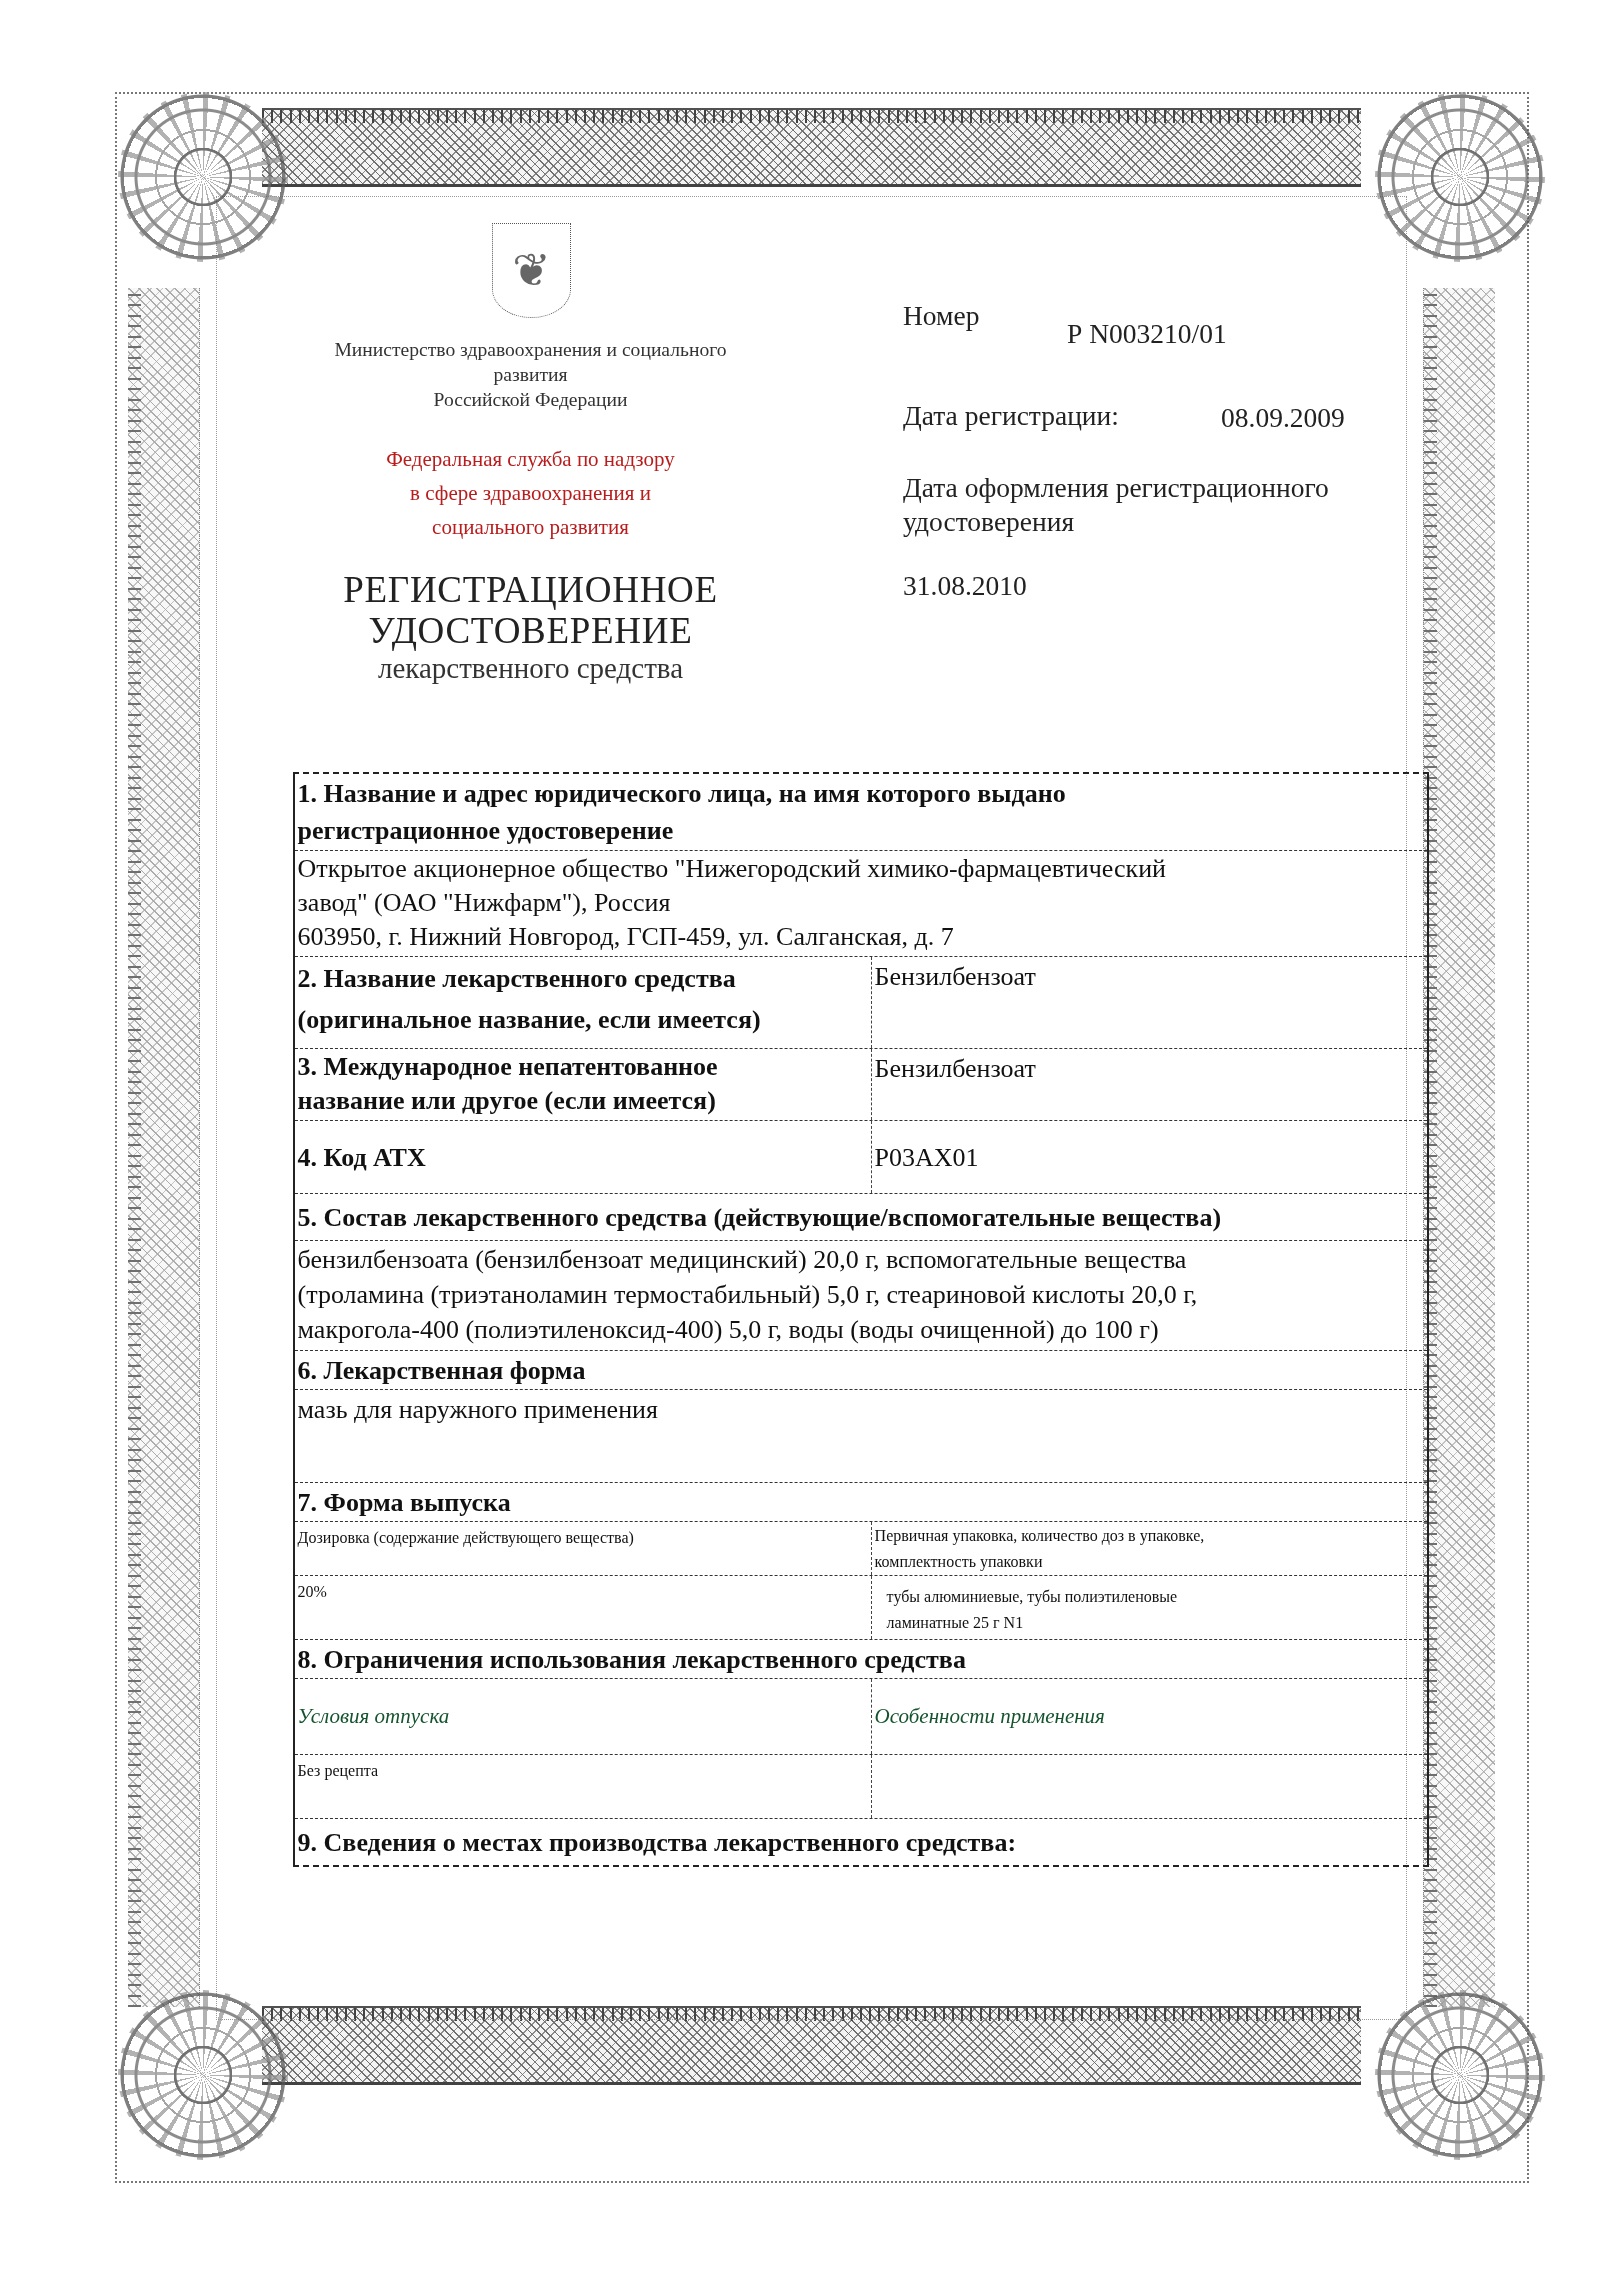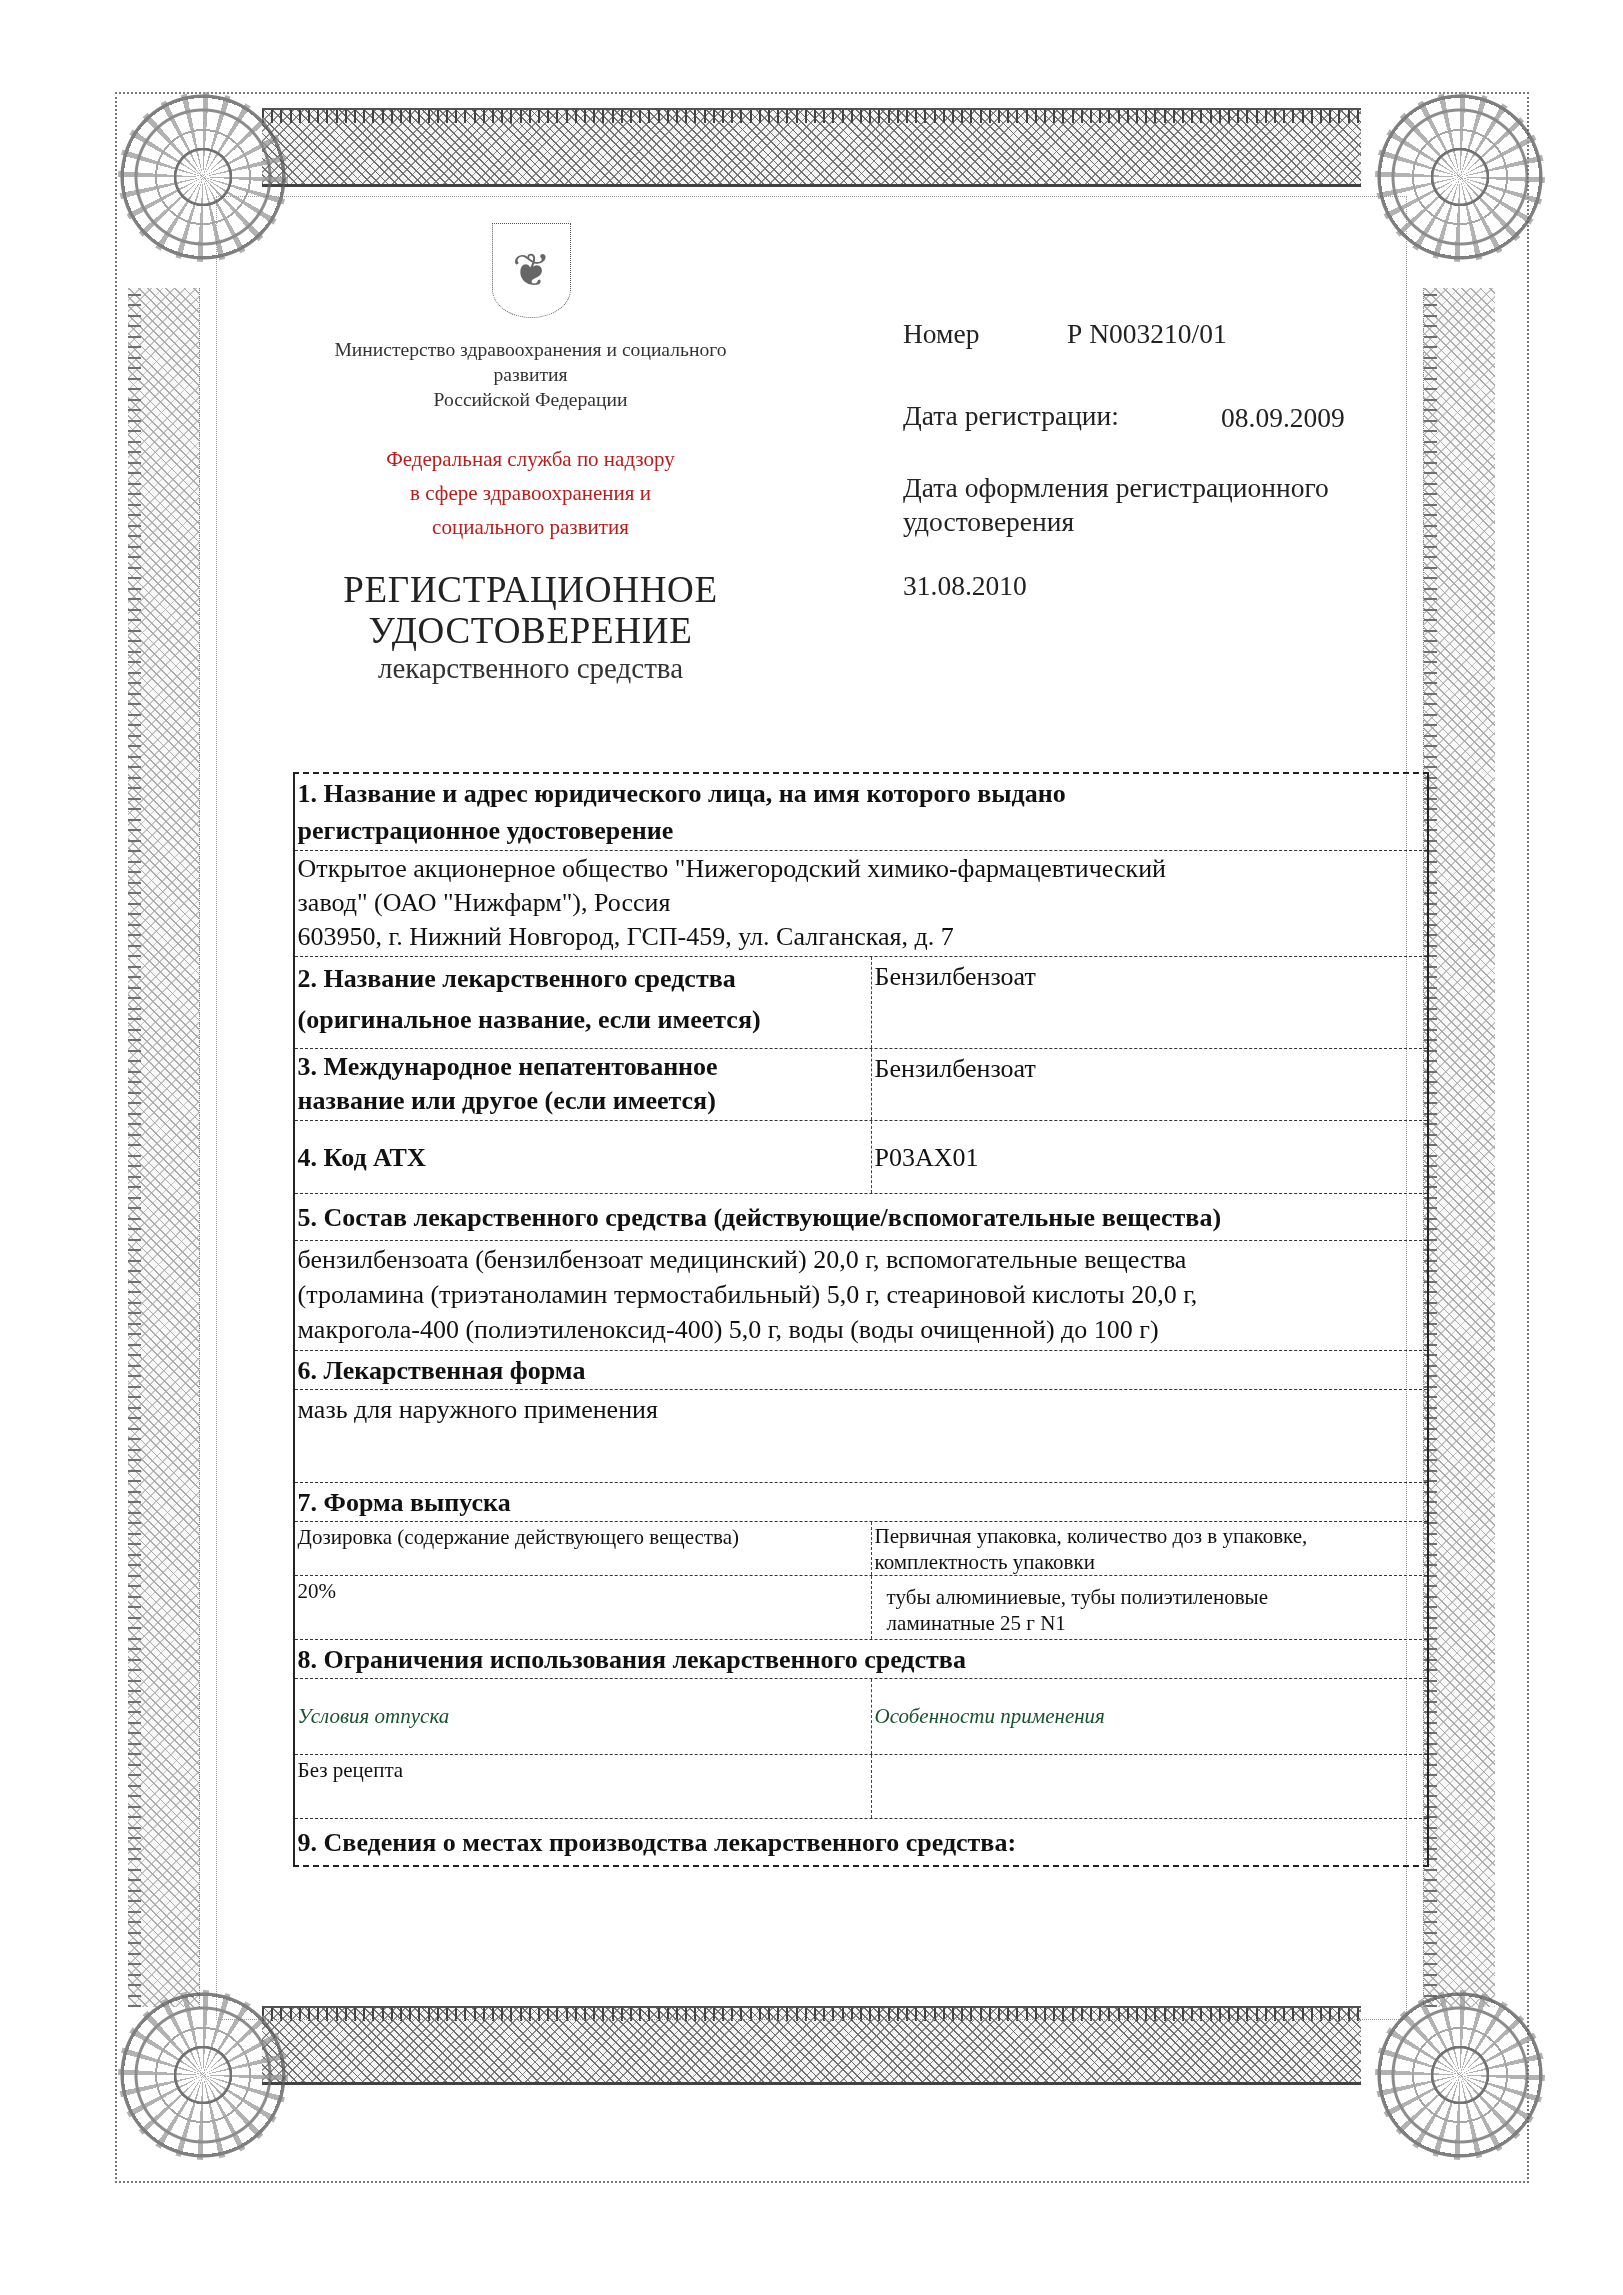--- a/index.html
+++ b/index.html
@@ -50,38 +50,38 @@
   .ministry { position:absolute; left:262px; width:537px; top:337px; text-align:center;
     font-size:19.6px; line-height:25px; color:#333; }
   .service { position:absolute; left:262px; width:537px; top:442px; text-align:center;
     font-size:21px; line-height:34px; color:#b91c1c; }
   .title { position:absolute; left:262px; width:537px; top:569px; text-align:center;
     font-size:37px; line-height:41px; color:#222; letter-spacing:0.7px; }
   .subtitle { position:absolute; left:262px; width:537px; top:651px; text-align:center;
     font-size:29px; line-height:34px; color:#333; }
 
   .meta { position:absolute; font-size:27.5px; color:#222; line-height:34px; }
-  .number-label { left:903px; top:317px; }
+  .number-label { left:903px; top:299px; }
   .number-value { left:1067px; top:317px; }
   .regdate-label { left:903px; top:399px; }
   .regdate-value { left:1221px; top:401px; }
   .issue-label { left:903px; top:471px; width:497px; }
   .issue-value { left:903px; top:569px; }
 
   
   .table { position:absolute; left:293px; top:772px; width:1136px;
     border:2px solid #222; border-top-style:dashed; border-bottom-style:dashed; box-sizing:border-box; }
   .row { display:flex; border-top:1.3px dashed #333; box-sizing:border-box; }
   .row:first-child { border-top:none; }
   .cell { box-sizing:border-box; padding:1.3px 2.6px; font-size:26px; line-height:37px; }
   .full { width:100%; }
   .left { width:577px; border-right:1.3px dashed #444; }
   .right { flex:1; }
   .bold { font-weight:bold; }
-  .small { font-size:21px; line-height:29px; }
+  .small { font-size:16px; line-height:29px; }
   .italic { font-style:italic; color:#14532d; font-size:21px; }
   .h-sec1 { height:76px; }
   .h-addr { height:106px; }
   .h-2 { height:92px;justify-content:flex-end; }
   .h-3 { height:72px; }
   .h-4 { height:73px; }
   .h-5 { height:47px; }
   .h-comp { height:110px; }
   .h-6 { height:39px; }
   .h-form { height:93px; }

